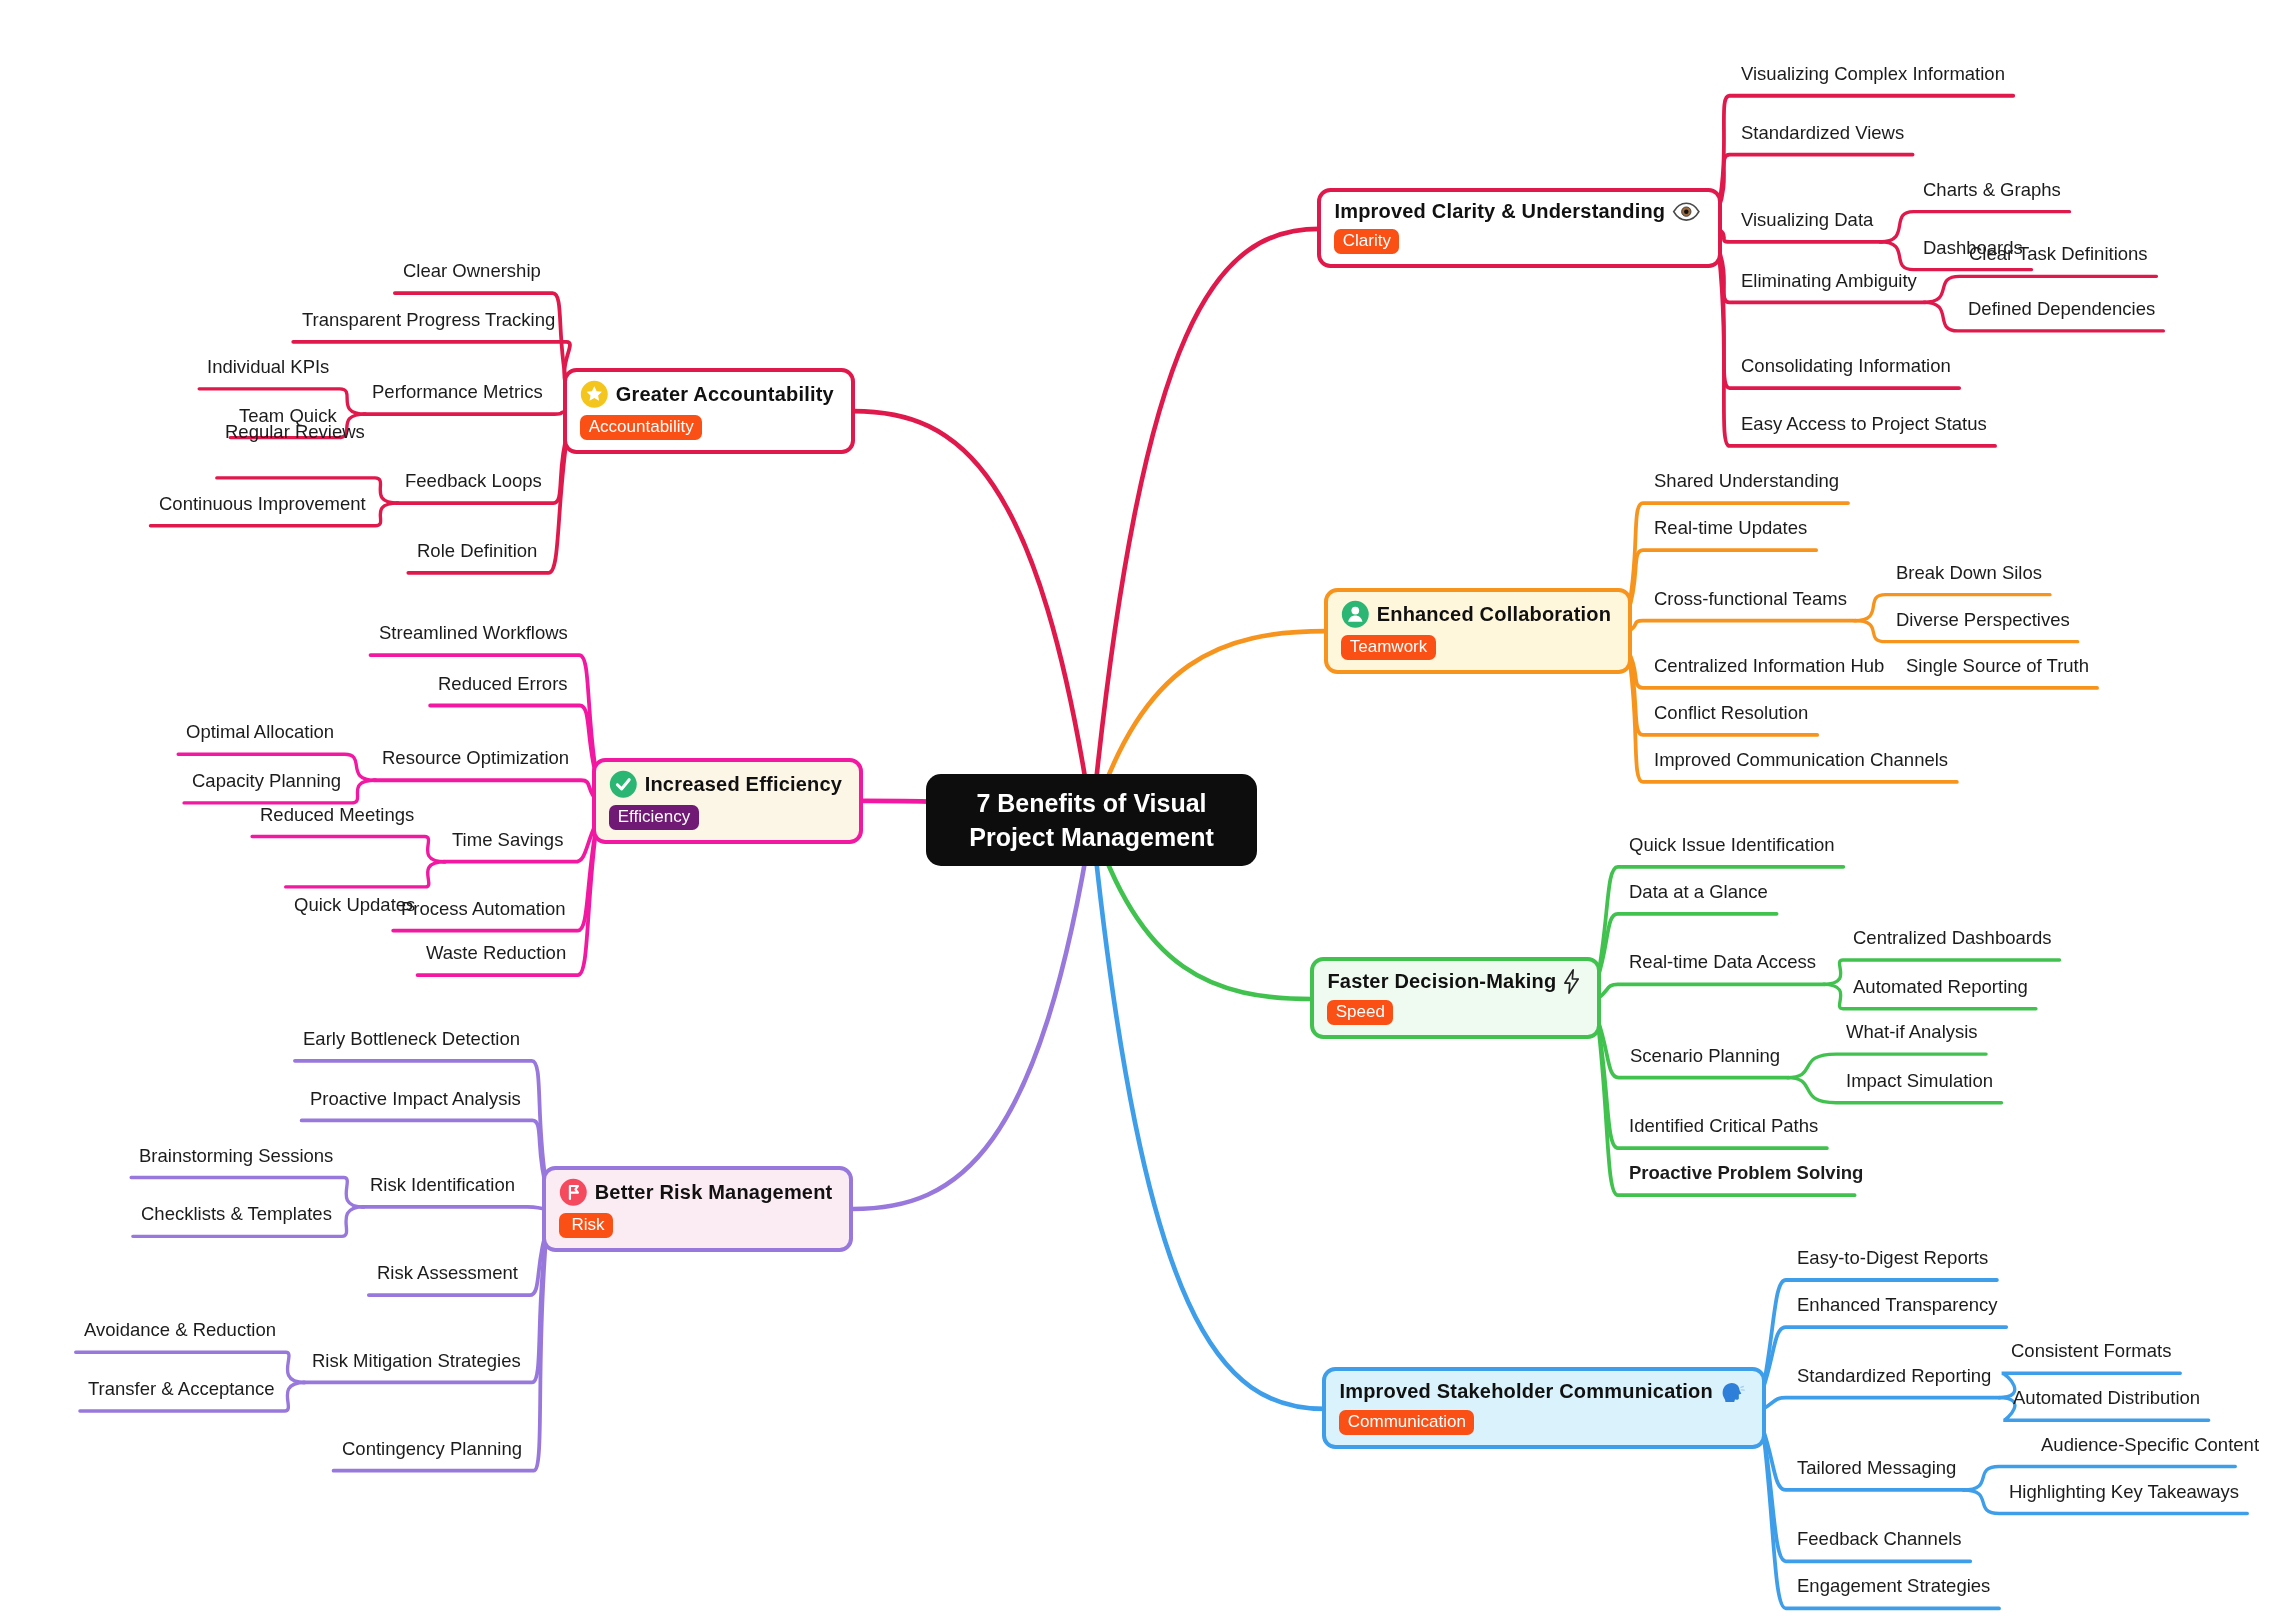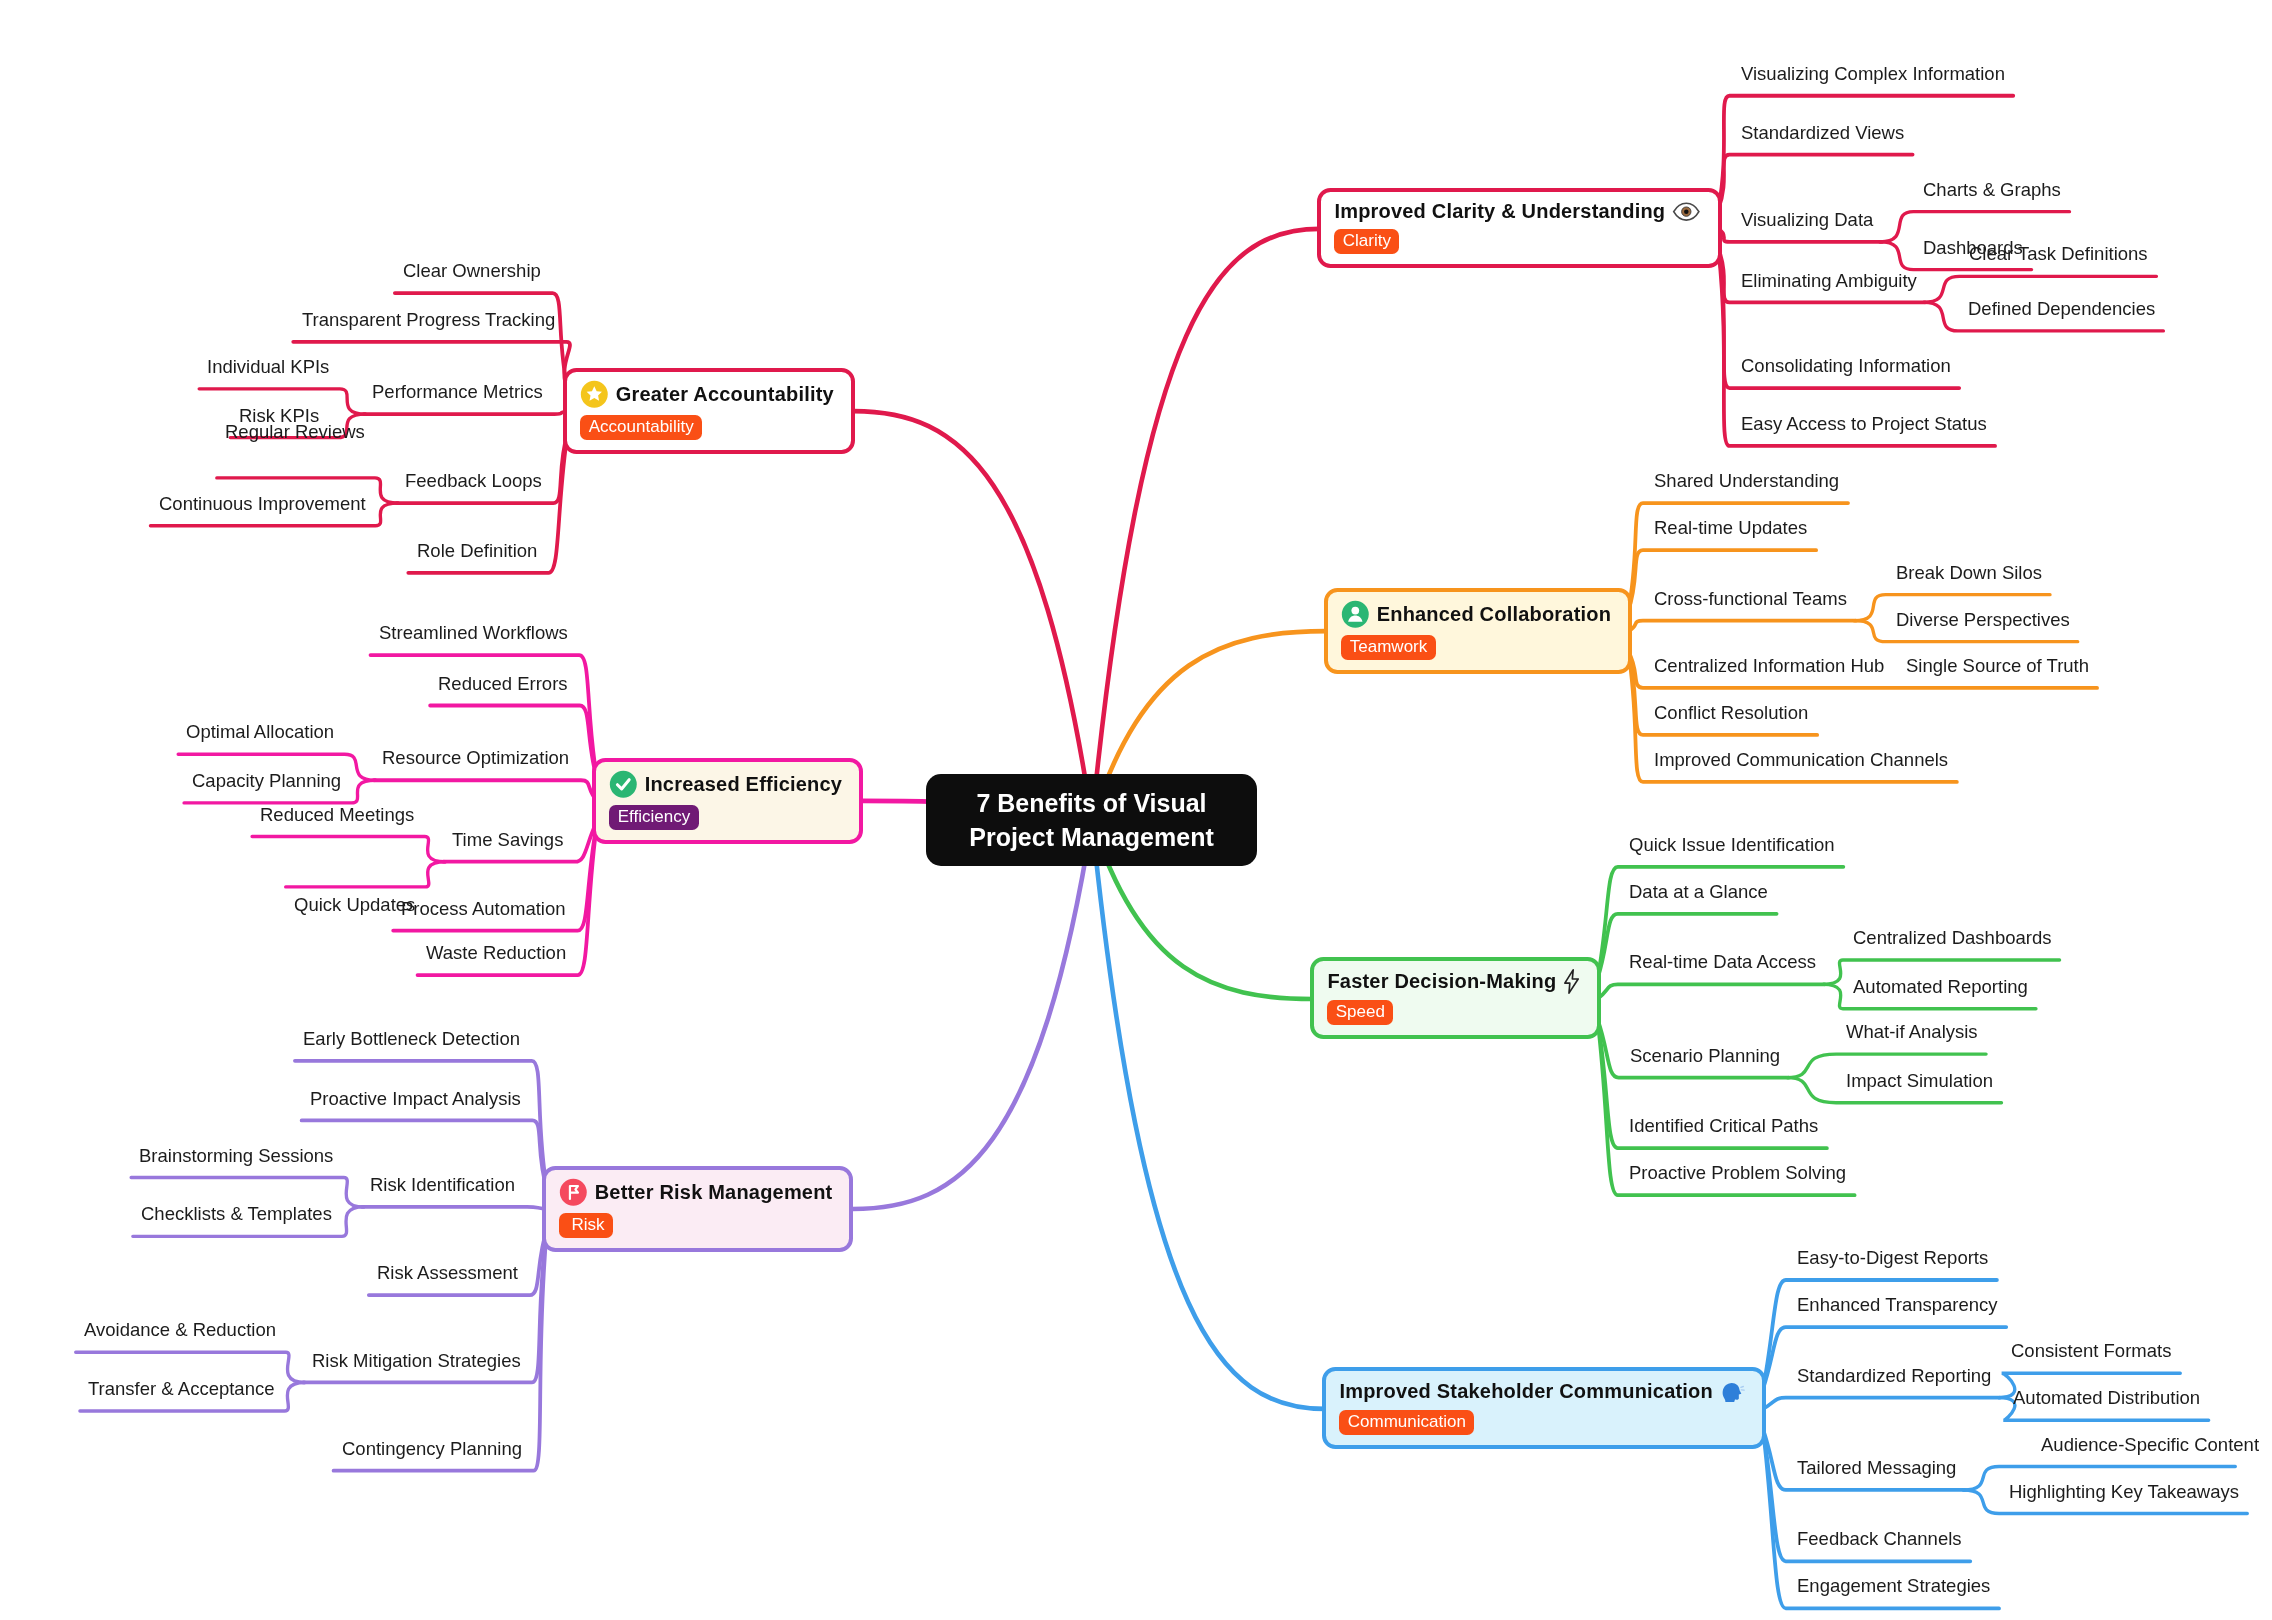--- a/index.html
+++ b/index.html
@@ -212,21 +212,21 @@
       </div><div class="badge" style="background: rgb(250, 79, 21);">Speed</div></div>
     <div class="leaf" style="left: 1629px; top: 845px;">Quick Issue Identification</div>
     <div class="leaf" style="left: 1629px; top: 892px;">Data at a Glance</div>
     <div class="leaf" style="left: 1629px; top: 962px;">Real-time Data Access</div>
     <div class="leaf" style="left: 1853px; top: 938px;">Centralized Dashboards</div>
     <div class="leaf" style="left: 1853px; top: 987px;">Automated Reporting</div>
     <div class="leaf" style="left: 1630px; top: 1056px;">Scenario Planning</div>
     <div class="leaf" style="left: 1846px; top: 1032px;">What-if Analysis</div>
     <div class="leaf" style="left: 1846px; top: 1081px;">Impact Simulation</div>
     <div class="leaf" style="left: 1629px; top: 1126px;">Identified Critical Paths</div>
-    <div class="leaf" style="left: 1629px; top: 1173px;">Proactive Problem Solving</div>
+    <div class="leaf" style="left: 1629px; top: 1173px; font-weight: bold;">Proactive Problem Solving</div>
     <div class="node" style="left: 1322px; top: 1367px; border-color: rgb(62, 158, 234); background: rgb(217, 242, 252);"><div class="node-title-row">
         <span class="node-title">Improved Stakeholder Communication</span>
         <span class="icon">
           <svg width="25" height="25" viewBox="0 0 30 30">
             <path d="M6.5 27.5c0-3-1.6-4.4-2.6-6.9C2.2 16.2 3.2 8.2 10 5.7c7-2.6 13 1.5 13.5 7.9l2.1 4-3 1.1v4.4c0 1.6-1.6 2.1-4.6 1.6l-1 2.8z" fill="#2E7FD9"></path>
             <path d="M25 10l3-1M25.5 13l3.5.4" stroke="#a8cdf2" stroke-width="1.6" stroke-linecap="round"></path>
           </svg>
         </span>
       </div><div class="badge" style="background: rgb(250, 79, 21);">Communication</div></div>
     <div class="leaf" style="left: 1797px; top: 1258px;">Easy-to-Digest Reports</div>
@@ -245,21 +245,21 @@
             <circle cx="17" cy="17" r="16" fill="#F4C51C"></circle>
             <path d="M17 7.5l2.8 5.8 6.3.8-4.6 4.3 1.2 6.2-5.7-3.1-5.7 3.1 1.2-6.2-4.6-4.3 6.3-.8z" fill="#fff"></path>
           </svg>
         </span>
         <span class="node-title">Greater Accountability</span>
       </div><div class="badge" style="background: rgb(250, 79, 21);">Accountability</div></div>
     <div class="leaf" style="left: 403px; top: 271px;">Clear Ownership</div>
     <div class="leaf" style="left: 302px; top: 320px;">Transparent Progress Tracking</div>
     <div class="leaf" style="left: 372px; top: 392px;">Performance Metrics</div>
     <div class="leaf" style="left: 207px; top: 367px;">Individual KPIs</div>
-    <div class="leaf" style="left: 239px; top: 416px;">Risk KPIs</div>
+    <div class="leaf" style="left: 239px; top: 416px;">Team Quick</div>
     <div class="leaf" style="left: 405px; top: 481px;">Feedback Loops</div>
     <div class="leaf" style="left: 225px; top: 432px; text-align: center;">Regular Reviews</div>
     <div class="leaf" style="left: 159px; top: 504px;">Continuous Improvement</div>
     <div class="leaf" style="left: 417px; top: 551px;">Role Definition</div>
     <div class="node" style="left: 592px; top: 758px; border-color: rgb(242, 24, 162); background: rgb(252, 246, 231);"><div class="node-title-row">
         <span class="icon">
           <svg width="28.6" height="28.6" viewBox="0 0 34 34">
             <circle cx="17" cy="17" r="16" fill="#2BB673"></circle>
             <path d="M10 17.5l5 5 9-11" stroke="#fff" stroke-width="3.6" fill="none" stroke-linecap="round" stroke-linejoin="round"></path>
           </svg>

